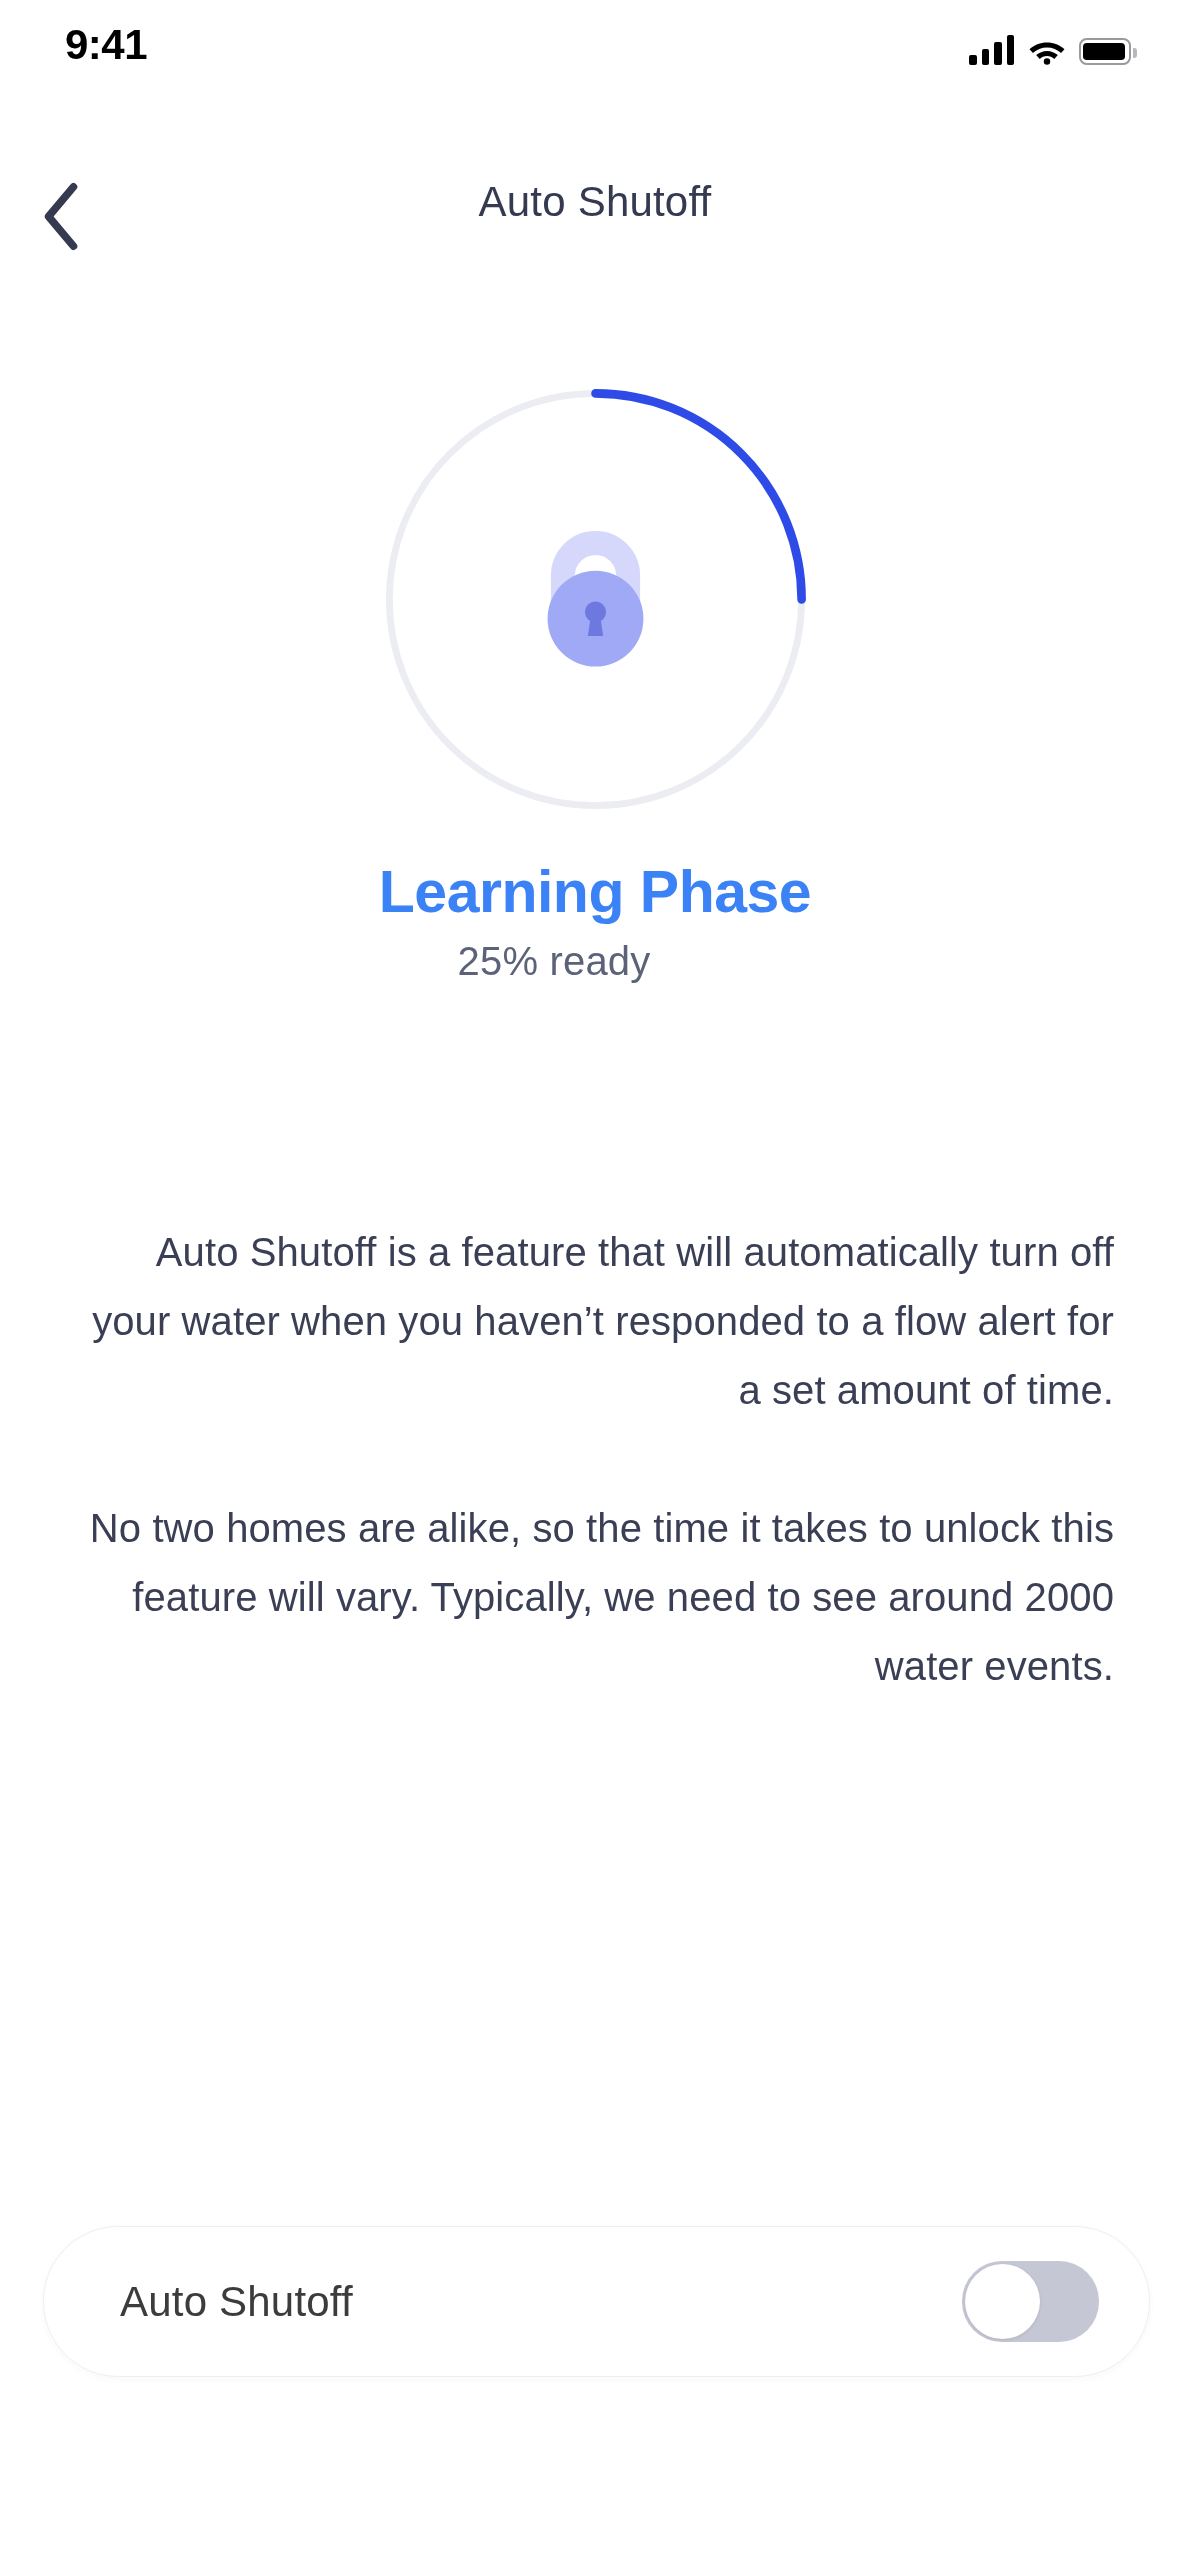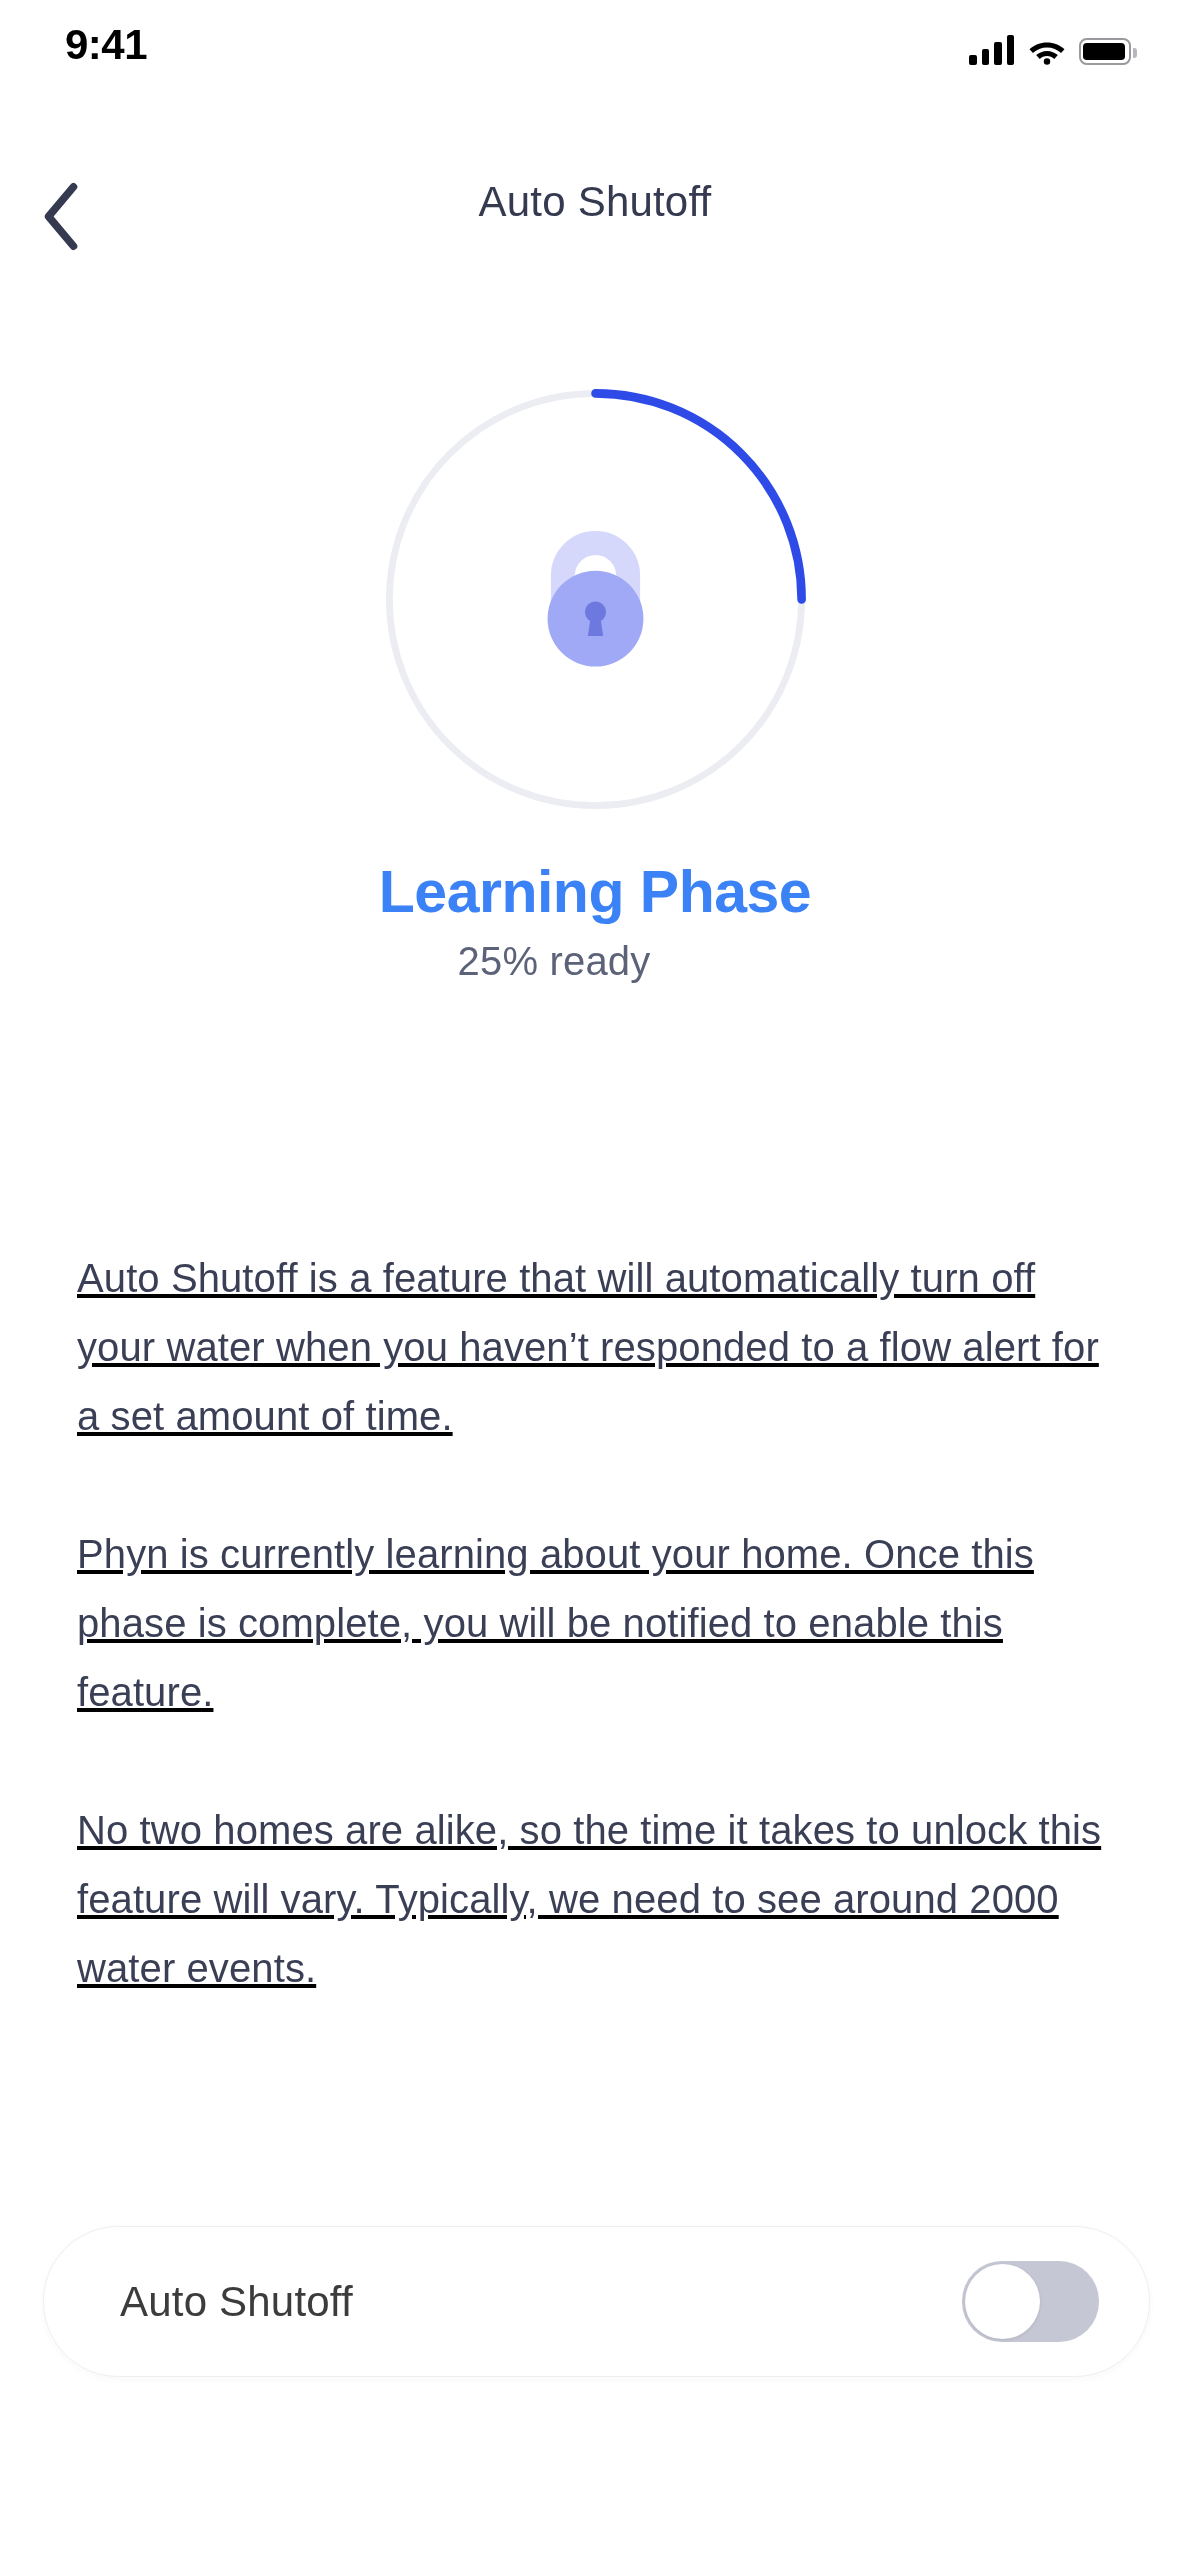--- a/index.html
+++ b/index.html
@@ -124,24 +124,23 @@
     text-align:center;
     font-size:40px;
     font-weight:400;
     color:#5C6379;
     letter-spacing:0.2px;
   }
 
   
   #body-copy {
     position:absolute;
-    left:77px; top:1244px;
+    left:77px; top:1218px;
     width:1037px;
-    text-align:left;
-    text-decoration:underline;
+    text-align:right;
   }
   #body-copy p {
     font-size:40px;
     line-height:69px;
     color:#3A3F55;
     font-weight:400;
     letter-spacing:0.1px;
   }
   #body-copy p + p { margin-top:69px; }
 
@@ -238,21 +237,20 @@
         <path d="M225 248 L235 248 L238 268 L222 268 Z" fill="#6E79E0"></path>
       </g>
     </svg>
   </div>
 
   <div id="phase-title">Learning Phase</div>
   <div id="phase-sub">25% ready</div>
 
   <div id="body-copy">
     <p>Auto Shutoff is a feature that will automatically turn off your water when you haven’t responded to a flow alert for a set amount of time.</p>
-    <p>Phyn is currently learning about your home. Once this phase is complete, you will be notified to enable this feature.</p>
     <p>No two homes are alike, so the time it takes to unlock this feature will vary. Typically, we need to see around 2000 water events.</p>
   </div>
 
   <div id="toggle-card">
     <span id="toggle-label">Auto Shutoff</span>
     <span id="toggle-switch" style="background: rgb(197, 199, 212);">
       <span class="knob" style="background: rgb(255, 255, 255);"></span>
     </span>
   </div>
 

